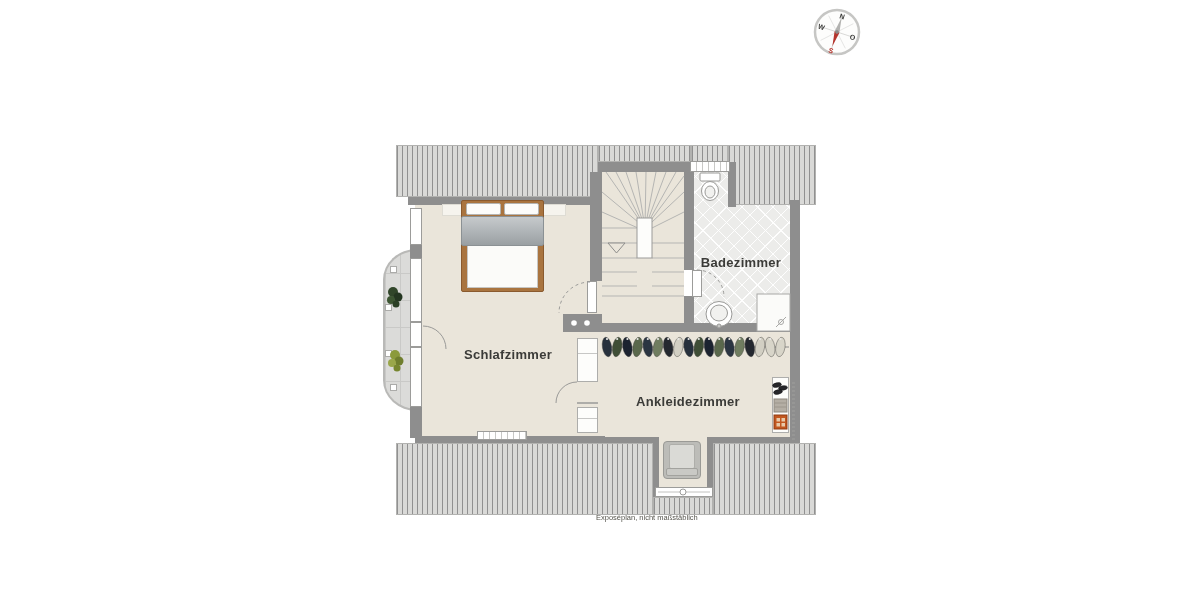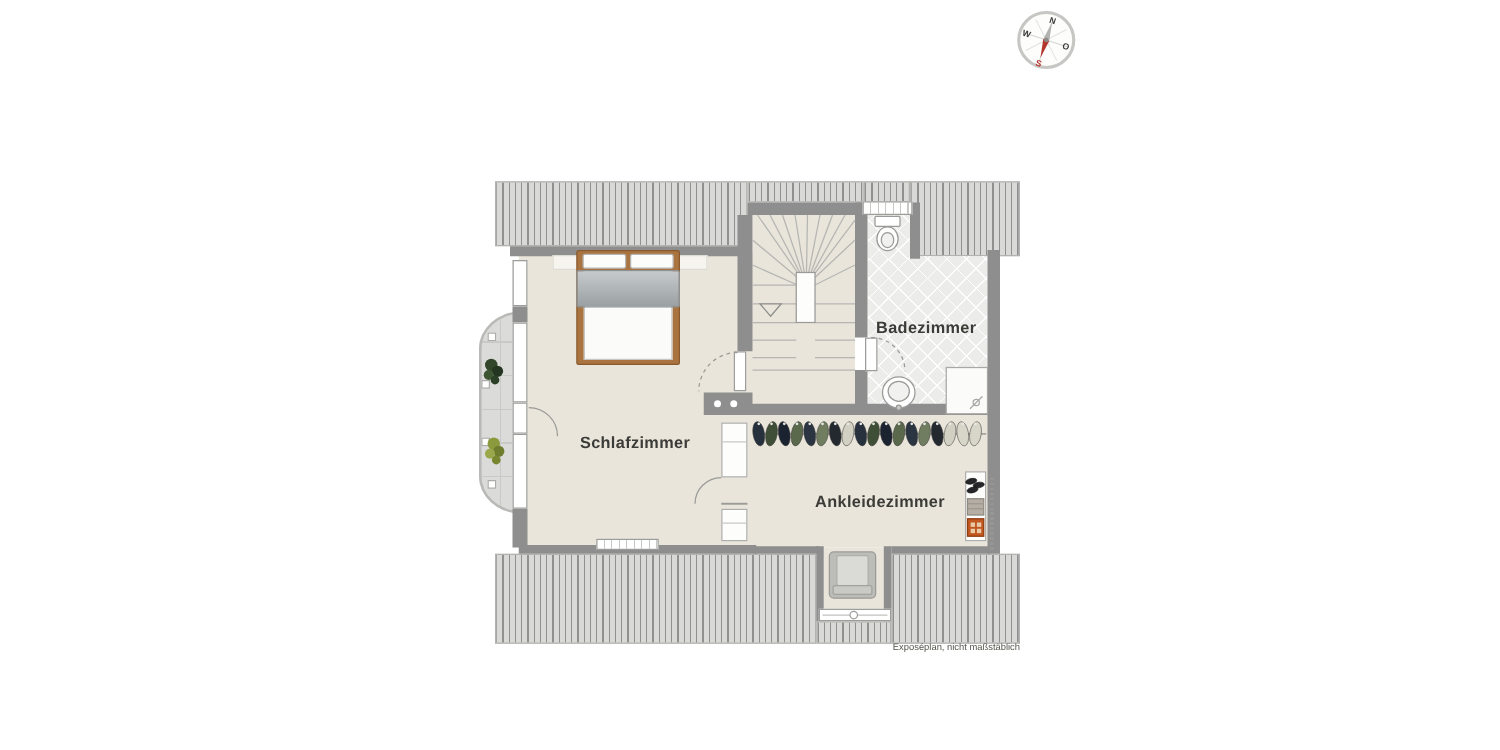--- a/index.html
+++ b/index.html
@@ -13,21 +13,21 @@
   .tile{background-color:var(--tile);
         background-image:repeating-linear-gradient(45deg,rgba(255,255,255,.95) 0 1px,transparent 1px 11px),
                          repeating-linear-gradient(-45deg,rgba(255,255,255,.95) 0 1px,transparent 1px 11px);
         z-index:2;}
   .wall{background:var(--wall);z-index:4;}
   .win{background:#fff;border:1px solid #9c9c9a;box-sizing:border-box;z-index:5;}
   .ticks{background-image:repeating-linear-gradient(90deg,transparent 0 5px,#c8c8c6 5px 6px);}
   .furn{z-index:6;box-sizing:border-box;}
   .room-label{z-index:9;transform:translate(-50%,-50%);font-size:13px;font-weight:700;
               color:#3b3b38;letter-spacing:.3px;white-space:nowrap;}
-  .caption{z-index:9;font-size:7.5px;color:#55544c;text-align:right;width:220px;}
+  .caption{z-index:9;font-size:7.5px;color:#55544c;width:220px;}
   svg.overlay{position:absolute;left:0;top:0;z-index:7;pointer-events:none;}
   .balcony{background-color:var(--balcony_tile);
            background-image:repeating-linear-gradient(0deg,#c9c9c7 0 1px,transparent 1px 27px),
                             repeating-linear-gradient(90deg,#c9c9c7 0 1px,transparent 1px 15px);
            border:2px solid #b9b9b7;border-right:none;
            border-radius:100px 0 0 100px / 90px 0 0 90px;box-sizing:border-box;z-index:1;}
   .post{width:7px;height:7px;background:#fff;border:1px solid #ababa9;box-sizing:border-box;z-index:3;}
   .cab{background:#fdfdfb;border:1px solid #adadab;}
   .cab .shelfline{position:absolute;left:0;right:0;height:1px;background:#c7c7c5;}
   .watermark{width:3px;background-image:repeating-linear-gradient(0deg,#9a9a98 0 2px,transparent 2px 4px);
@@ -103,21 +103,21 @@
 
   <div class="abs furn" style="left:663px;top:441px;width:38px;height:38px;background:#bcbcb8;border:1px solid #9a9a96;border-radius:4px;"></div>
   <div class="abs furn" style="left:669px;top:444px;width:26px;height:25px;background:#dadad6;border:1px solid #aeaeaa;border-radius:2px;z-index:7;"></div>
   <div class="abs furn" style="left:666px;top:468px;width:32px;height:8px;background:#c9c9c5;border:1px solid #a2a29e;border-radius:2px;z-index:7;"></div>
 
   <div class="abs furn" style="left:772px;top:377px;width:17px;height:56px;background:#fdfdfb;border:1px solid #aeaeac;"></div>
   <div class="abs watermark" style="left:792px;top:380px;height:60px;"></div>
 
   <div class="abs room-label" style="left:508px;top:354px;">Schlafzimmer</div>
   <div class="abs room-label" style="left:741px;top:262px;">Badezimmer</div>
-  <div class="abs room-label" style="left:704px;top:401px;">Ankleidezimmer</div>
+  <div class="abs room-label" style="left:688px;top:401px;">Ankleidezimmer</div>
 
   <div class="abs caption" style="left:596px;top:513px;">Exposéplan, nicht maßstäblich</div>
 
   <svg class="overlay" width="1200" height="600" viewBox="0 0 1200 600">
 
     <g stroke="#b5b5b3" stroke-width="1" fill="none">
       <line x1="645" y1="228" x2="606" y2="172"></line>
         <line x1="645" y1="228" x2="616" y2="172"></line>
       <line x1="645" y1="228" x2="626" y2="172"></line>
         <line x1="645" y1="228" x2="636" y2="172"></line>

